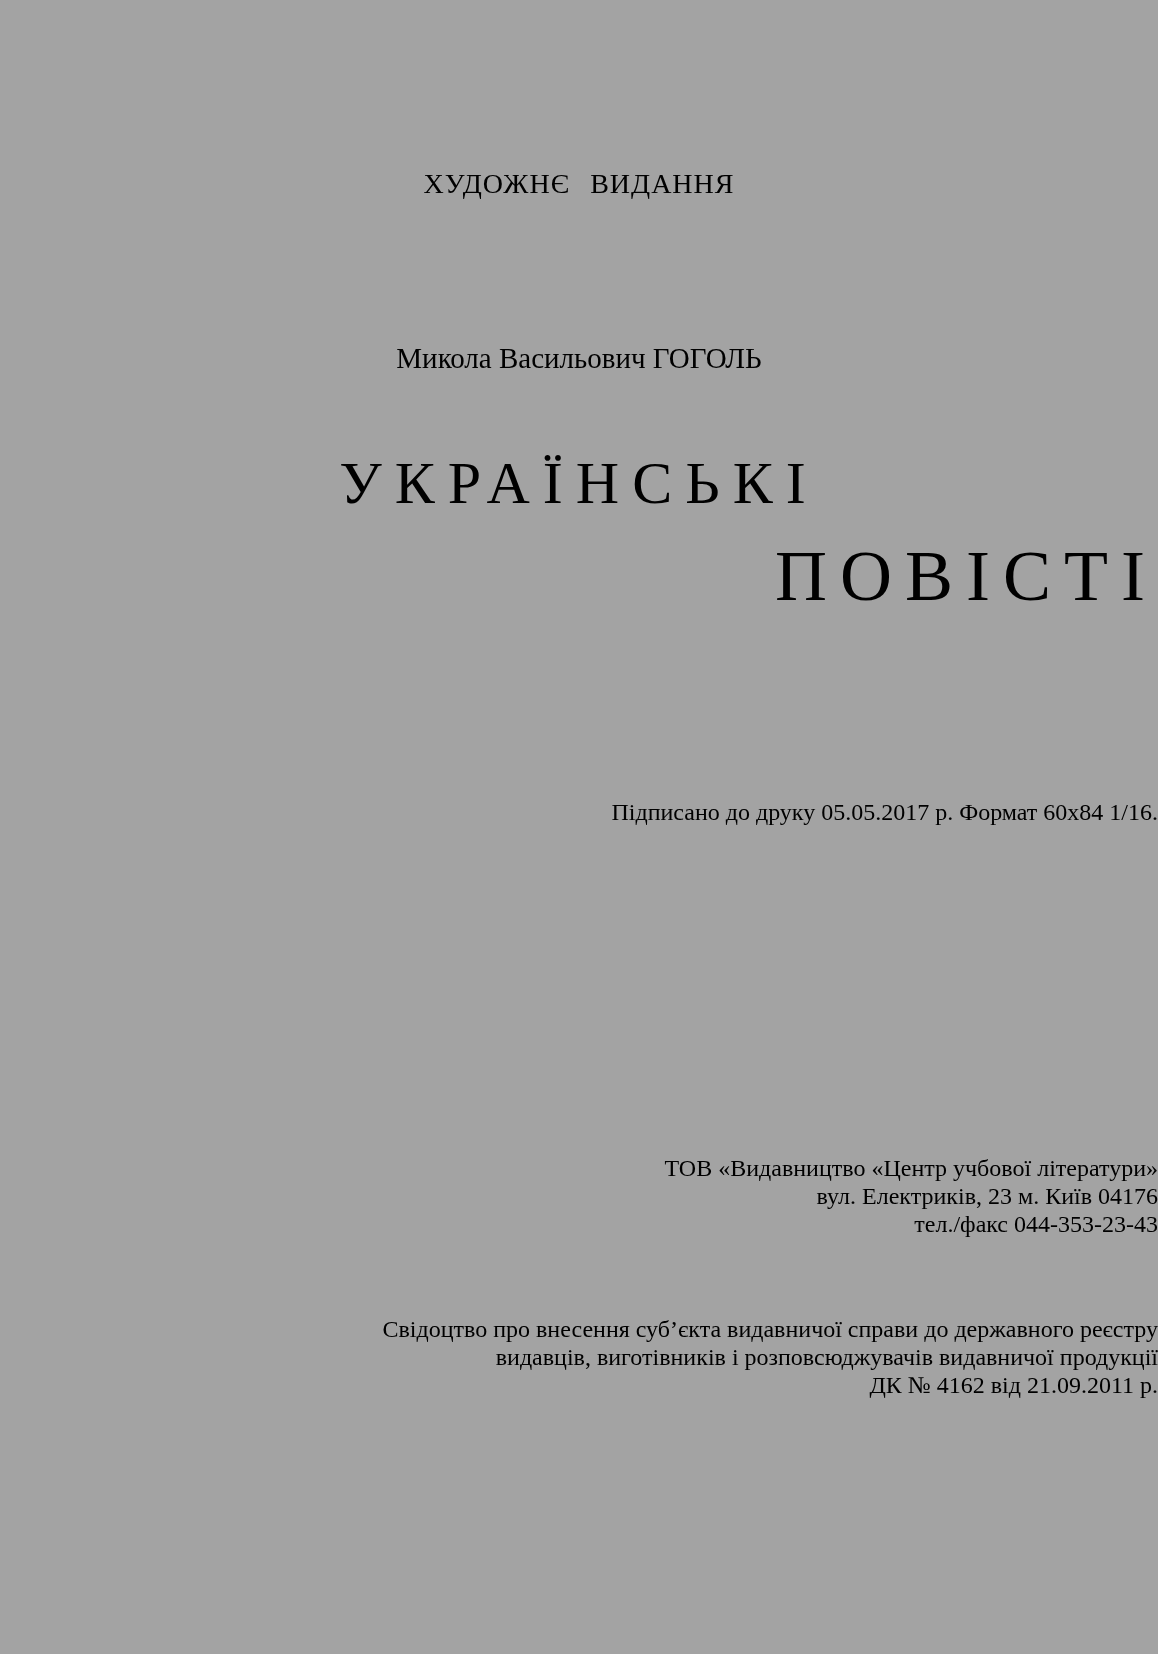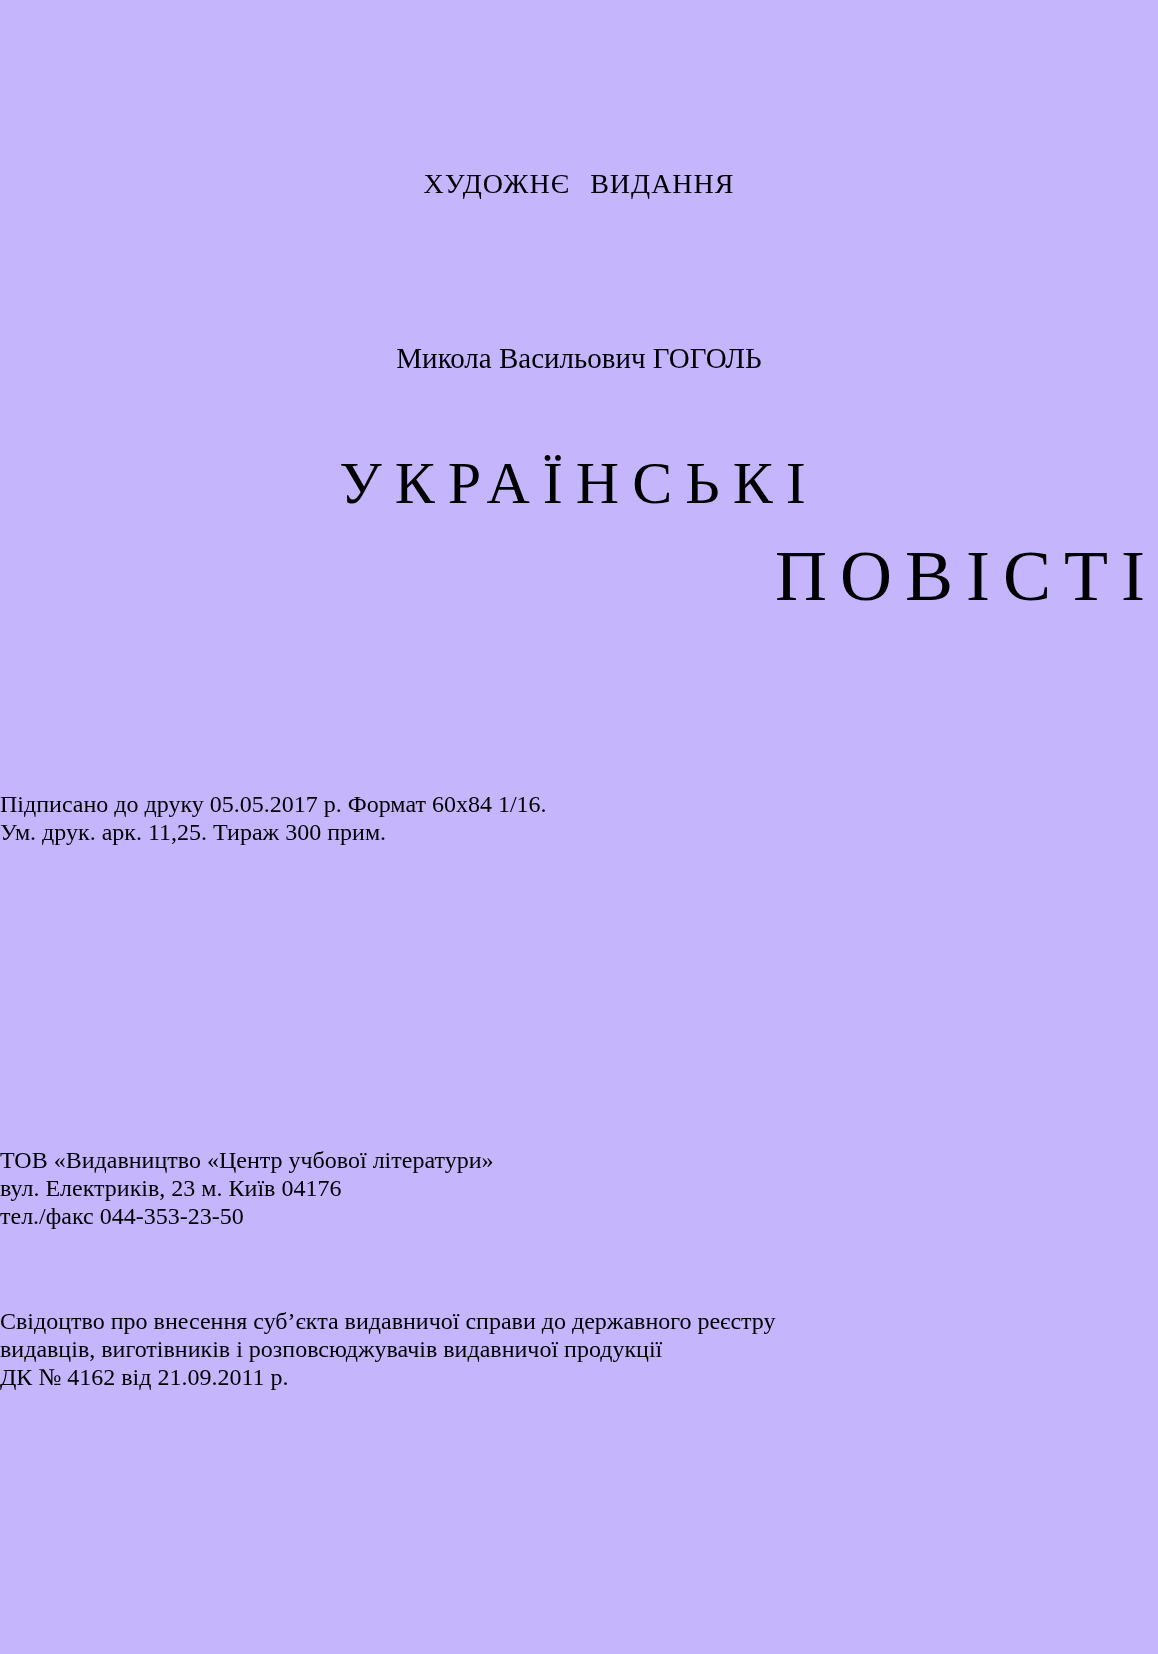--- a/index.html
+++ b/index.html
@@ -4,37 +4,38 @@
 <style>
   html, body {
     margin: 0;
     padding: 0;
     background: #ffffff;
   }
   .page {
     position: relative;
     width: 1158px;
     height: 1654px;
-    background: #c4b5fd;
+    background: #a3a3a3;
     color: #000000;
     font-family: "Liberation Serif", "DejaVu Serif", serif;
     overflow: hidden;
   }
   .line {
     position: absolute;
     left: 0;
     width: 1158px;
     text-align: center;
     white-space: pre;
   }
   .block {
     position: absolute;
     left: 0;
     width: 1158px;
-    text-align: left;
+    text-align: right;
+    margin-top: 8px;
   }
   .edition-heading {
     top: 166px;
     font-size: 28px;
     letter-spacing: 1px;
     word-spacing: 12px;
     line-height: 36px;
   }
   .author-line {
     top: 316px;
@@ -79,27 +80,26 @@
   <div class="line edition-heading">ХУДОЖНЄ ВИДАННЯ</div>
 
   <div class="line author-line">Микола Васильович ГОГОЛЬ</div>
 
   <div class="line title-1">УКРАЇНСЬКІ</div>
 
   <div class="line title-2">ПОВІСТІ</div>
 
   <div class="block print-info">
     <div>Підписано до друку 05.05.2017 р. Формат 60х84 1/16.</div>
-    <div>Ум. друк. арк. 11,25. Тираж 300 прим.</div>
   </div>
 
   <div class="block publisher-info">
     <div>ТОВ «Видавництво «Центр учбової літератури»</div>
     <div>вул. Електриків, 23 м. Київ 04176</div>
-    <div>тел./факс 044-353-23-50</div>
+    <div>тел./факс 044-353-23-43</div>
   </div>
 
   <div class="block certificate-info">
     <div>Свідоцтво про внесення суб’єкта видавничої справи до державного реєстру</div>
     <div>видавців, виготівників і розповсюджувачів видавничої продукції</div>
     <div>ДК № 4162 від 21.09.2011 р.</div>
   </div>
 
 </div>
 

